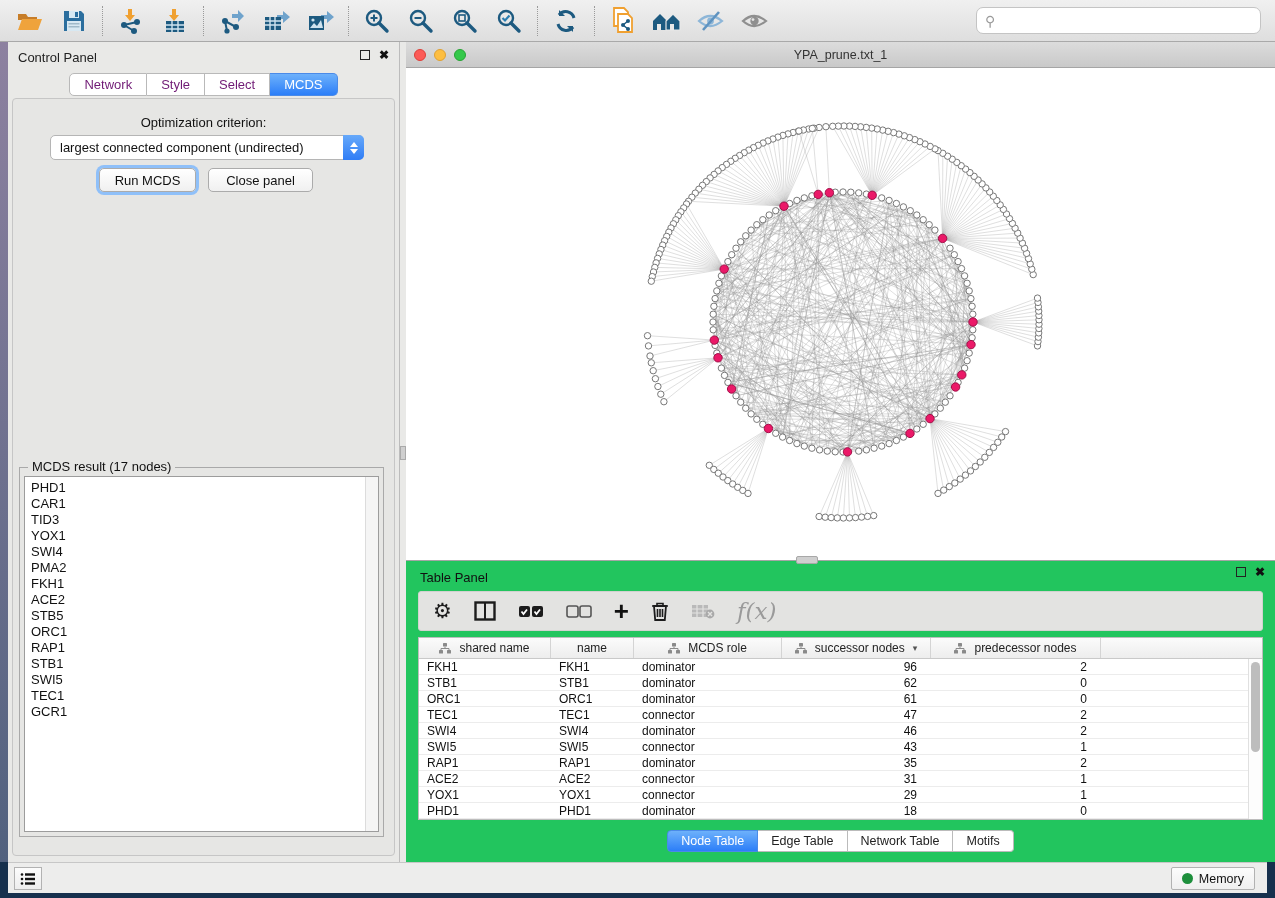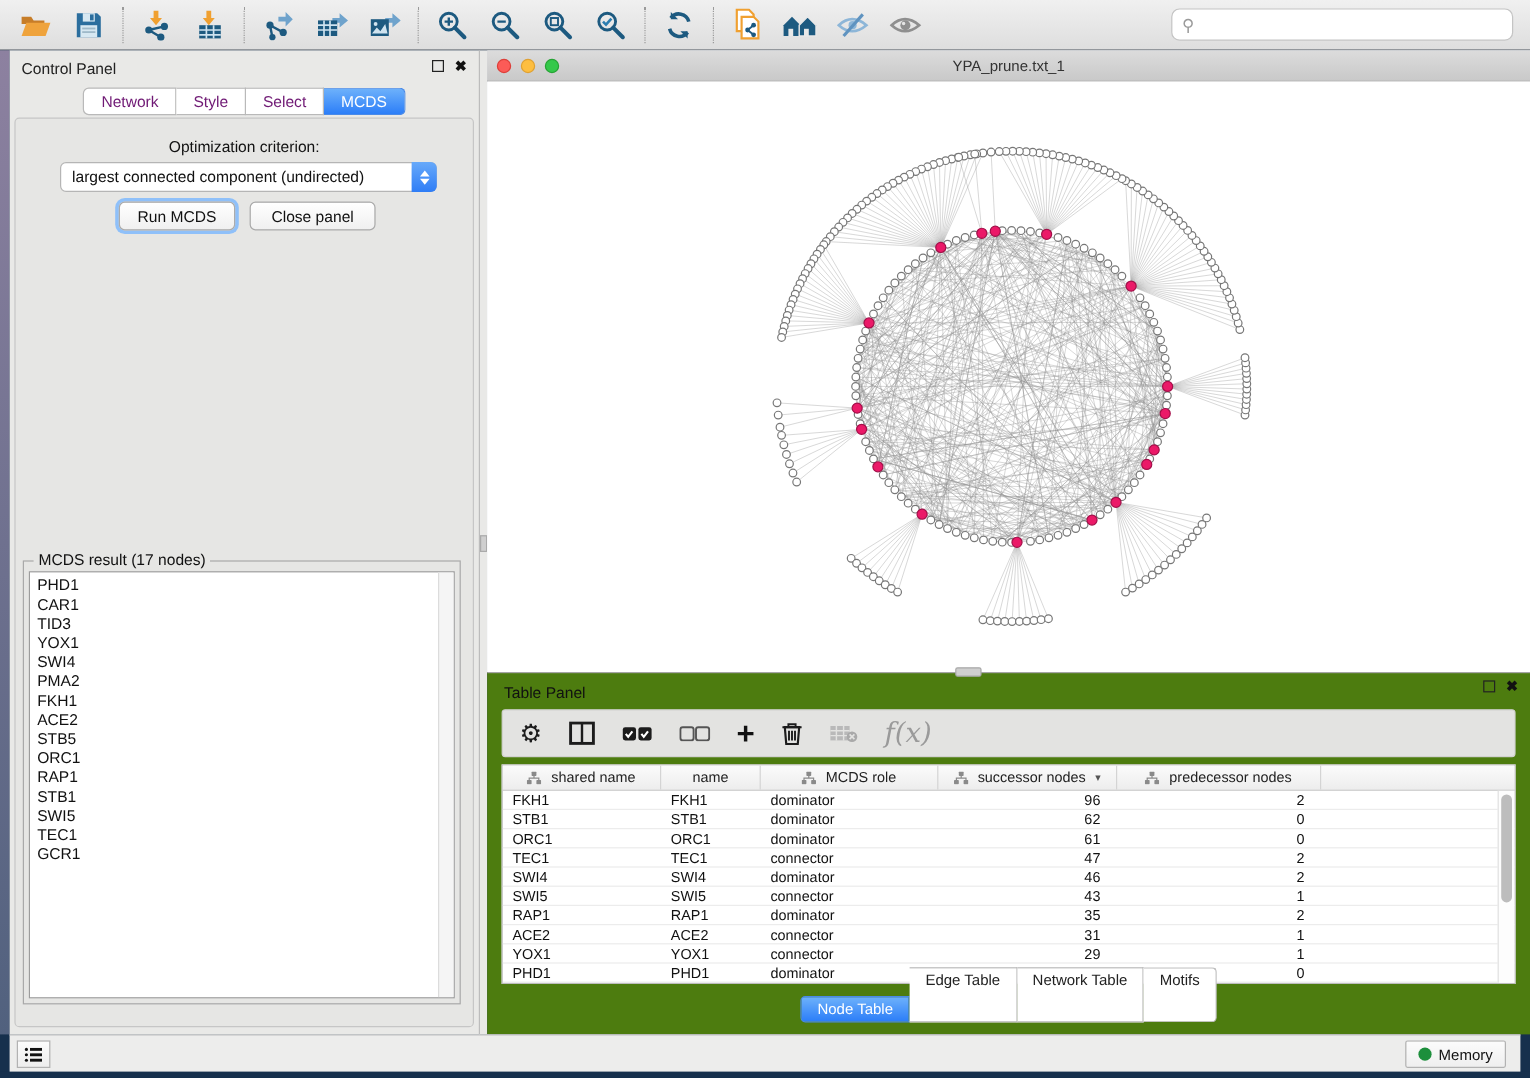--- a/index.html
+++ b/index.html
@@ -67,21 +67,21 @@
     display:flex; align-items:center; }
   .lights { display:flex; gap:8px; margin-left:8px; }
   .light { width:12px; height:12px; border-radius:50%; }
   .light.red { background:#fc5b57; border:1px solid #dd3f39; }
   .light.yellow { background:#fdbe41; border:1px solid #dfa133; }
   .light.green { background:#34c84a; border:1px solid #26a334; }
   #net-title { position:absolute; left:0; right:0; text-align:center; font-size:12.5px; color:#333; }
   #net-canvas { position:absolute; left:0; top:26px; width:869px; height:492px; background:#fff; }
 
   
-  #table-panel { left:406px; top:560px; width:869px; height:302px; background:#4d7c0f; border-top:1px solid #a5a5a5; }
+  #table-panel { left:406px; top:560px; width:869px; height:302px; background:#22c55e; border-top:1px solid #a5a5a5; }
   #tp-handle { position:absolute; left:390px; top:-5px; width:22px; height:8px; background:#cfcfcf; border:1px solid #a8a8a8; border-radius:2px; }
   #tp-title { position:absolute; left:14px; top:9px; font-size:13px; }
   #tp-toolbar { position:absolute; left:12px; right:12px; top:30px; height:40px; background:#e3e3e1;
     border:1px solid #d2d2d0; border-radius:3px; display:flex; align-items:center; padding-left:14px; gap:22px; }
   .tt-icon { display:flex; align-items:center; justify-content:center; height:28px; }
   .gear-glyph { font-size:21px; color:#1c1c1c; }
   .fx-glyph { font-family:"DejaVu Serif", serif; font-style:italic; font-size:23px; color:#9a9a9a; }
   .plus-glyph { font-size:26px; font-weight:bold; color:#111; line-height:20px; }
 
   #tbl-area { position:absolute; left:12px; right:12px; top:76px; bottom:42px; background:#fff; border:1px solid #bdbdbd; }
@@ -93,21 +93,21 @@
   .tr { display:flex; height:16px; border-bottom:1px solid #ececec; font-size:12px; }
   .td { padding-left:8px; display:flex; align-items:center; }
   .td.num { justify-content:flex-end; padding-right:14px; }
   #tbl-scroll { position:absolute; right:0; top:21px; bottom:0; width:14px; background:#fdfdfd; border-left:1px solid #e0e0e0; }
   #tbl-thumb { position:absolute; left:2px; top:3px; width:9px; height:90px; background:#bdbdbd; border-radius:5px; }
 
   #tp-tabs { position:absolute; left:0; right:0; bottom:10px; display:flex; justify-content:center; }
   .tp-tab { font-size:12.5px; padding:3px 13px; background:#fff; border:1px solid #bbb; border-left:none; color:#222; }
   .tp-tab:first-child { border-left:1px solid #bbb; border-radius:4px 0 0 4px; }
   .tp-tab.last { border-radius:0 4px 4px 0; }
-  .tp-tab.active { background:linear-gradient(#6db1fb,#2c7ef8); color:#fff; border-color:#4a8ae8;margin-top:24px; }
+  .tp-tab.active { background:linear-gradient(#6db1fb,#2c7ef8); color:#fff; border-color:#4a8ae8; }
 
   
   #status-bar { left:8px; top:862px; width:1259px; height:31px; background:#ededec; border-top:1px solid #c7c7c7; }
   #list-btn { position:absolute; left:6px; top:4px; width:28px; height:23px; background:linear-gradient(#fcfcfc,#ededed);
     border:1px solid #b2b2b2; display:flex; align-items:center; justify-content:center; }
   #memory-btn { position:absolute; right:12px; top:4px; height:23px; padding:0 10px; background:linear-gradient(#fcfcfc,#efefef);
     border:1px solid #b2b2b2; border-radius:2px; display:flex; align-items:center; gap:6px; font-size:12.5px;justify-content:flex-end; }
   #memory-dot { width:11px; height:11px; border-radius:50%; background:#1d8f3c; }
   svg { display:block; }
 </style>

